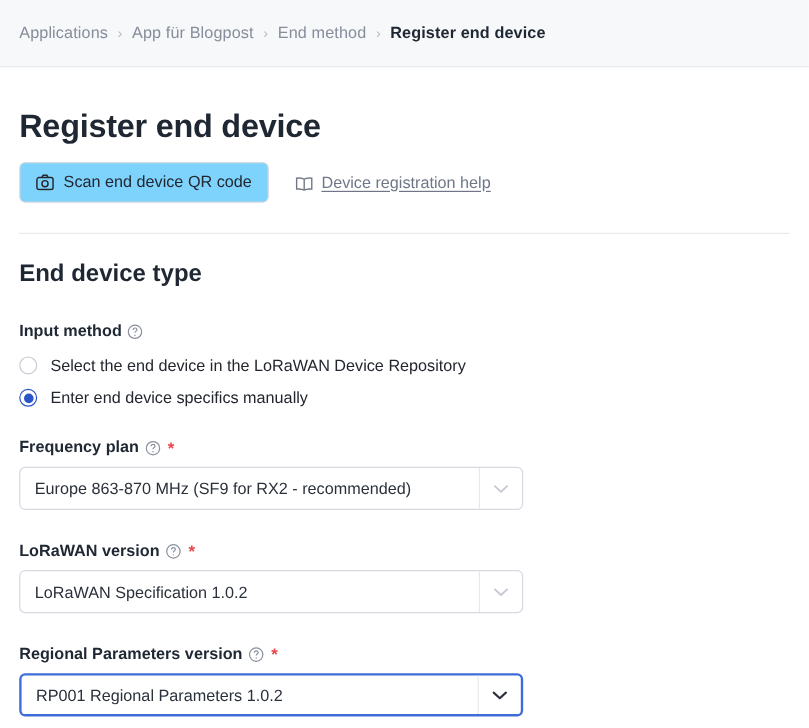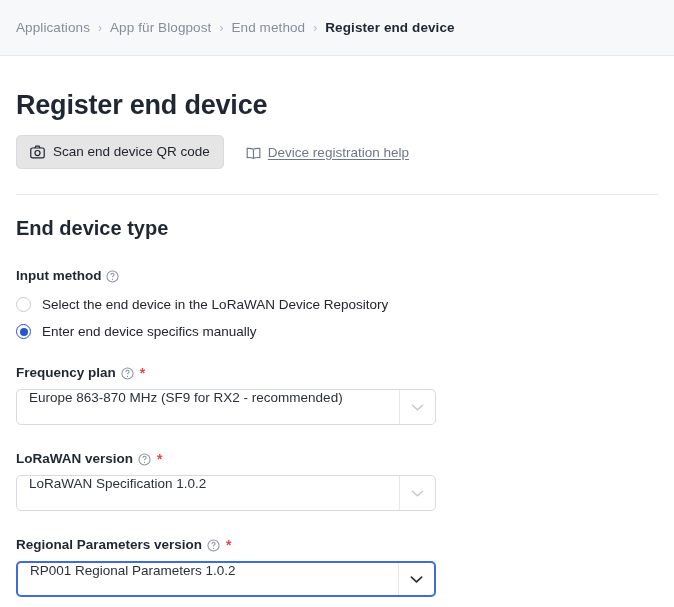--- a/index.html
+++ b/index.html
@@ -68,21 +68,21 @@
   
   .actions {
     display: flex;
     align-items: center;
     margin-top: 14px;
   }
   .btn-scan {
     display: inline-flex;
     align-items: center;
     gap: 8px;
-    background: #e5e5e5;
+    background: #7dd3fc;
     border: 1px solid #d6d9e0;
     border-radius: 5px;
     padding: 9px 13px;
     font-size: 13.5px;
     color: #23262e;
     cursor: pointer;
     font-family: "Liberation Sans", sans-serif;
     line-height: 1;
   }
   .help-link {
@@ -172,20 +172,21 @@
 
   
   .select {
     position: relative;
     width: 420px;
     height: 36px;
     border: 1px solid #d6d9e0;
     border-radius: 5px;
     background: #ffffff;
     display: flex;
+    align-items: center;
     cursor: pointer;
   }
   .select.focused {
     border: 2px solid #3f6dd8;
   }
   .select-value {
     flex: 1;
     padding: 0 12px;
     font-size: 13.5px;
     color: #2b313b;

